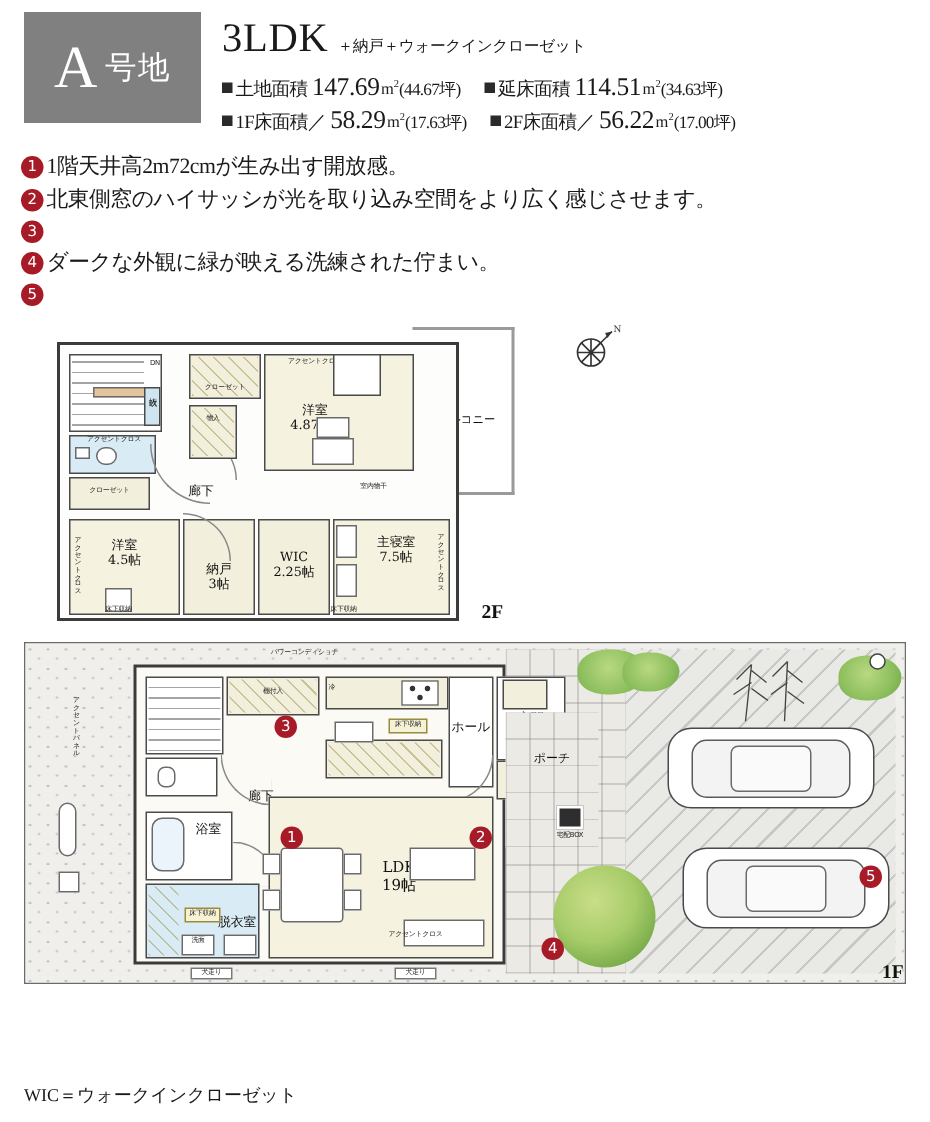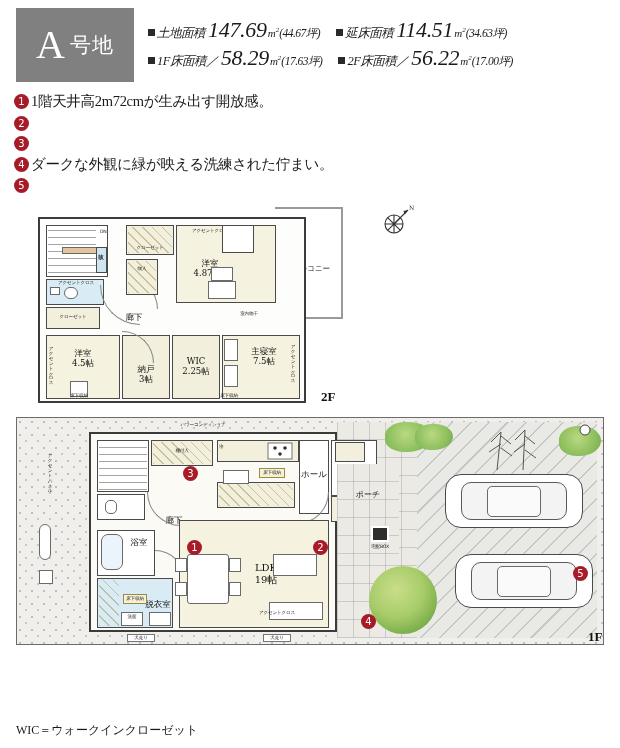--- a/index.html
+++ b/index.html
@@ -23,27 +23,27 @@
   .lot-badge .sub { font-size: 21px; margin-left: 4px; letter-spacing: 1px;
     font-family: "DejaVu Serif", serif; }
 
   .header-info { padding-top: 2px; }
   .plan-line { display: flex; align-items: baseline; }
   .plan-type { font-size: 27px; letter-spacing: 0.5px; }
   .plan-extra { font-size: 10.5px; margin-left: 6px; letter-spacing: -0.3px;
     font-family: "DejaVu Serif", serif; }
 
   .area-rows { margin-top: 7px; }
-  .area-row { display: flex; white-space: nowrap; margin-bottom: 2px; font-style: italic; }
+  .area-row { display: flex; white-space: nowrap; margin-bottom: 2px; }
   .area-item { display: flex; align-items: baseline; font-size: 12.5px; }
   .area-item.second { margin-left: 16px; }
   .sq { width: 7px; height: 7px; background: #2a2a2a; display: inline-block;
         margin-right: 2px; position: relative; top: -1px; }
   .a-label { font-size: 12.5px; letter-spacing: -0.5px; }
-  .a-val { font-size: 22px; margin: 0 1px 0 3px; letter-spacing: -0.3px; }
+  .a-val { font-size: 17px; margin: 0 1px 0 3px; letter-spacing: -0.3px; }
   .a-unit { font-size: 11px; }
   .a-unit sup { font-size: 7px; vertical-align: super; }
   .a-tsubo { font-size: 11.5px; letter-spacing: -0.5px; }
 
   
   .features { margin: 10px 0 0 14px; }
   .feat { display: flex; align-items: flex-start; margin-bottom: 3.5px; }
   .num {
     width: 15px; height: 15px; border-radius: 50%;
     background: #a71b28; color: #fff; font-size: 10px;
@@ -180,20 +180,24 @@
 </style>
 </head>
 <body>
 
 <div class="header">
   <div class="lot-badge">
     <span class="big">A</span>
     <span class="sub">号地</span>
   </div>
   <div class="header-info">
+    <div class="plan-line">
+      <span class="plan-type">3LDK</span>
+      <span class="plan-extra">＋納戸＋ウォークインクローゼット</span>
+    </div>
     <div class="area-rows">
       <div class="area-row">
         <span class="area-item">
           <i class="sq"></i>
           <span class="a-label">土地面積</span>
           <span class="a-val">147.69</span>
           <span class="a-unit">m<sup>2</sup></span>
           <span class="a-tsubo">(44.67坪)</span>
         </span>
         <span class="area-item second">
@@ -224,20 +228,21 @@
   </div>
 </div>
 
 <div class="features">
   <div class="feat">
     <span class="num">1</span>
     <span class="feat-text">1階天井高2m72cmが生み出す開放感。</span>
   </div>
   <div class="feat">
     <span class="num">2</span>
+    <span class="feat-text">北東側窓のハイサッシが光を取り込み空間をより広く感じさせます。</span>
   </div>
   <div class="feat">
     <span class="num">3</span>
   </div>
   <div class="feat">
     <span class="num">4</span>
     <span class="feat-text">ダークな外観に緑が映える洗練された佇まい。</span>
   </div>
   <div class="feat">
     <span class="num">5</span>

